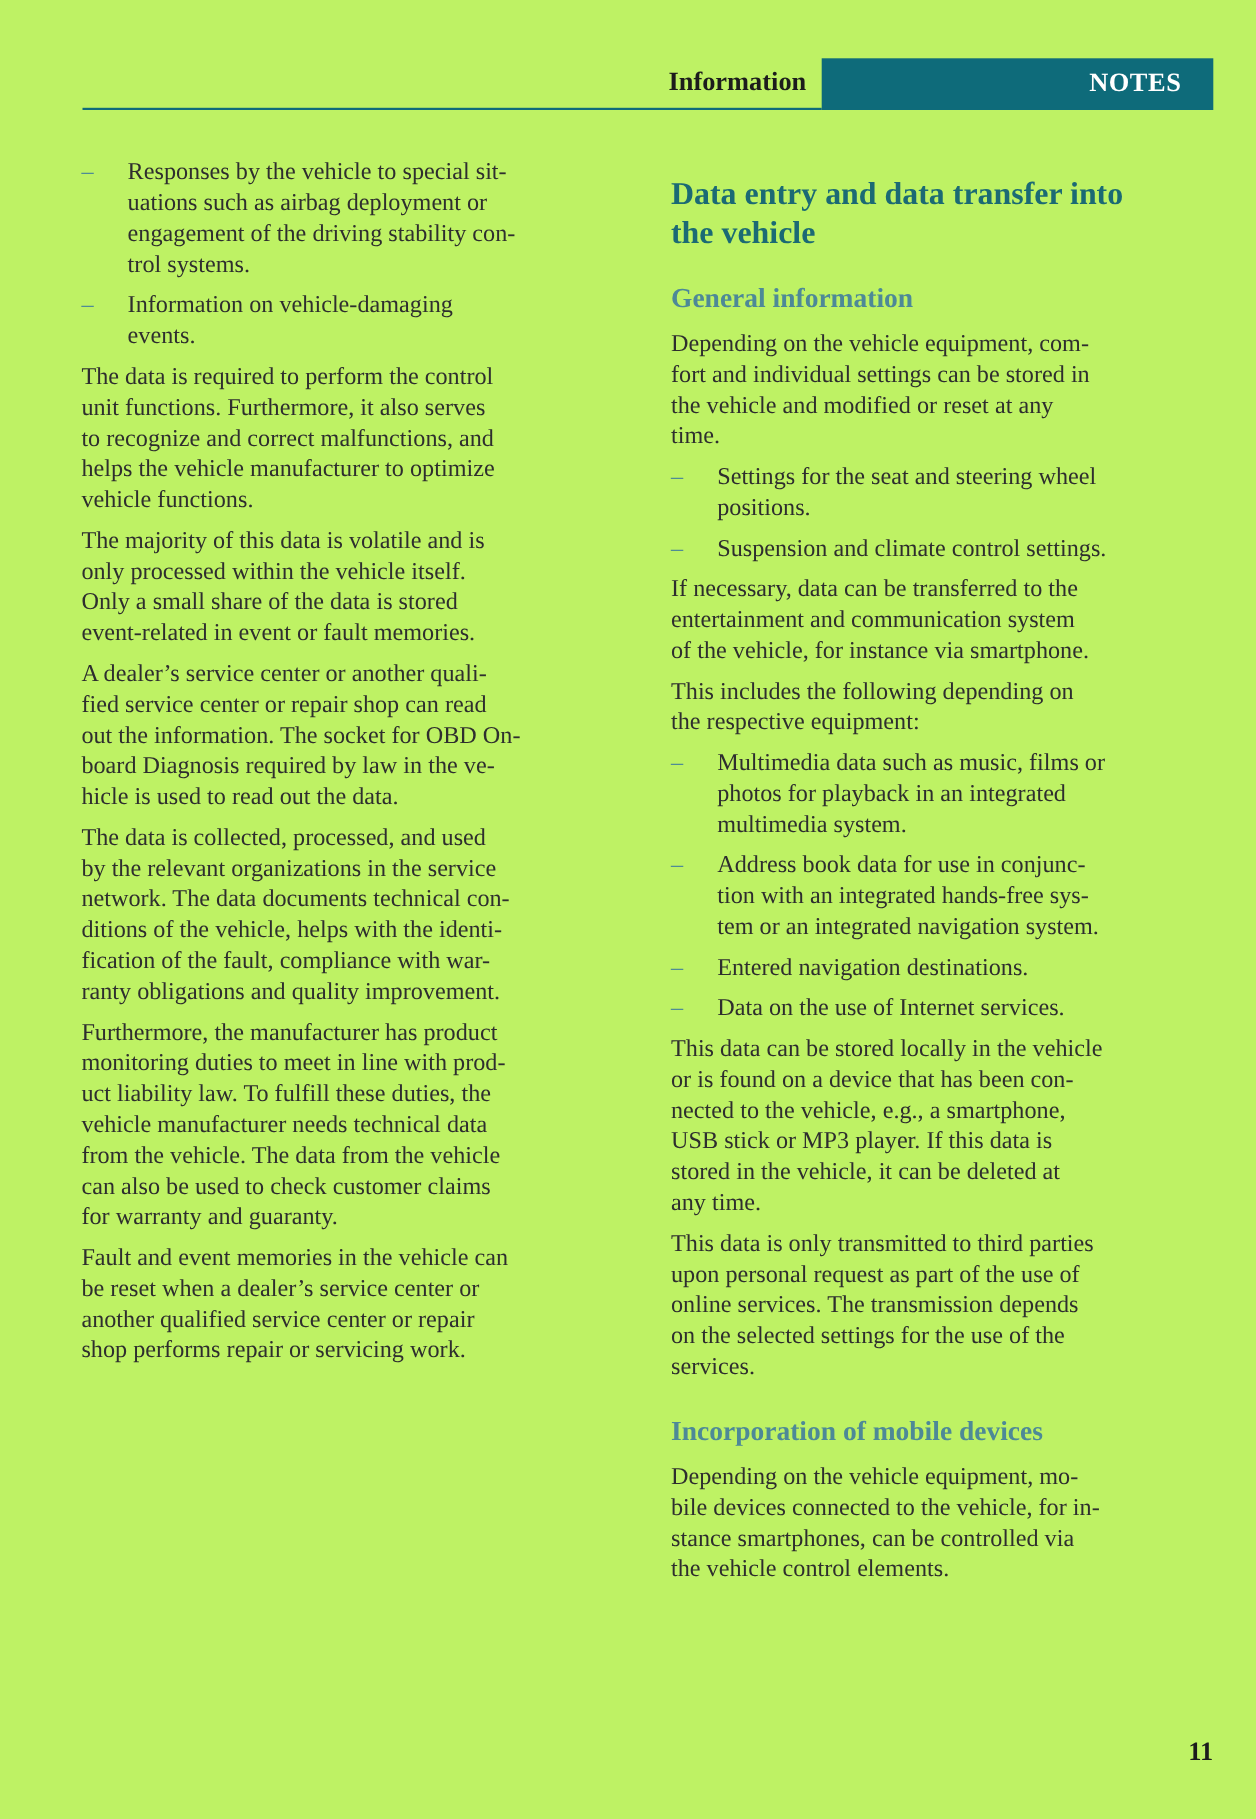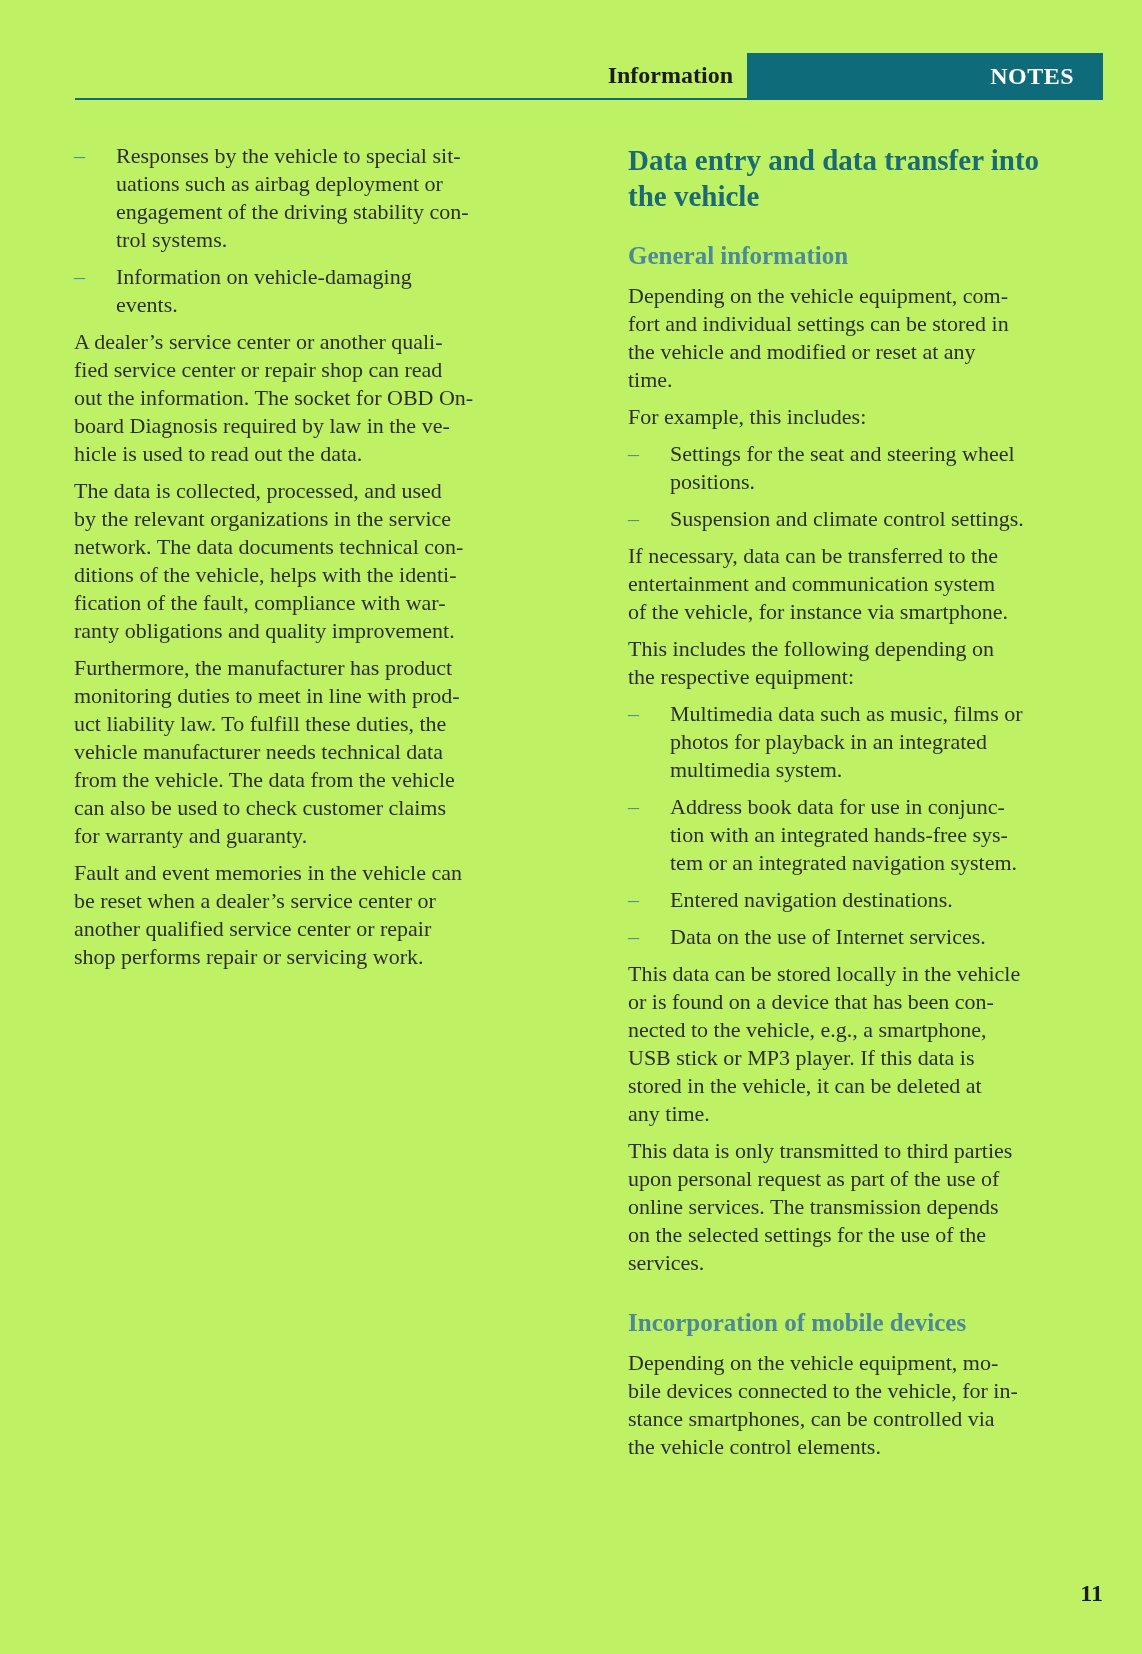--- a/index.html
+++ b/index.html
@@ -25,21 +25,21 @@
     padding-right:29px;box-sizing:border-box;
     font-weight:bold;font-size:24px;letter-spacing:0.5px;
   }
   .header-rule{
     position:absolute;left:75px;top:98px;width:672px;height:2px;
     background:#0e6b7a;
   }
   
   .col{position:absolute;top:142px;width:500px;font-size:22px;line-height:28px;}
   .col-left{left:74px;}
-  .col-right{left:628px;}
+  .col-right{left:610px;margin-top:16px;}
   .para{margin:0 0 9px 0;white-space:pre-line;}
   .bullet{position:relative;padding-left:42px;margin:0 0 9px 0;}
   .bullet .dash{position:absolute;left:0;top:0;color:#4d8997;}
   .bullet .btext{display:block;white-space:pre-line;}
   .h1{
     margin:0 0 26px 0;font-size:29px;line-height:36px;font-weight:bold;
     color:#1b6a74;white-space:pre-line;
   }
   .h2{
     margin:0 0 10px 0;font-size:25px;line-height:32px;font-weight:bold;
@@ -66,20 +66,29 @@
       <span class="btext">Responses by the vehicle to special sit-
 uations such as airbag deployment or
 engagement of the driving stability con-
 trol systems.</span>
     </div>
     <div class="bullet">
       <span class="dash">–</span>
       <span class="btext">Information on vehicle-damaging
 events.</span>
     </div>
+    <p class="para">The data is required to perform the control
+unit functions. Furthermore, it also serves
+to recognize and correct malfunctions, and
+helps the vehicle manufacturer to optimize
+vehicle functions.</p>
+    <p class="para">The majority of this data is volatile and is
+only processed within the vehicle itself.
+Only a small share of the data is stored
+event-related in event or fault memories.</p>
     <p class="para">A dealer’s service center or another quali-
 fied service center or repair shop can read
 out the information. The socket for OBD On-
 board Diagnosis required by law in the ve-
 hicle is used to read out the data.</p>
     <p class="para">The data is collected, processed, and used
 by the relevant organizations in the service
 network. The data documents technical con-
 ditions of the vehicle, helps with the identi-
 fication of the fault, compliance with war-
@@ -98,21 +107,20 @@
   </div>
 
   <div class="col col-right">
     <div class="h1">Data entry and data transfer into
 the vehicle</div>
     <div class="h2">General information</div>
     <p class="para">Depending on the vehicle equipment, com-
 fort and individual settings can be stored in
 the vehicle and modified or reset at any
 time.</p>
-    <p class="para">For example, this includes:</p>
     <div class="bullet">
       <span class="dash">–</span>
       <span class="btext">Settings for the seat and steering wheel
 positions.</span>
     </div>
     <div class="bullet">
       <span class="dash">–</span>
       <span class="btext">Suspension and climate control settings.</span>
     </div>
     <p class="para">If necessary, data can be transferred to the

